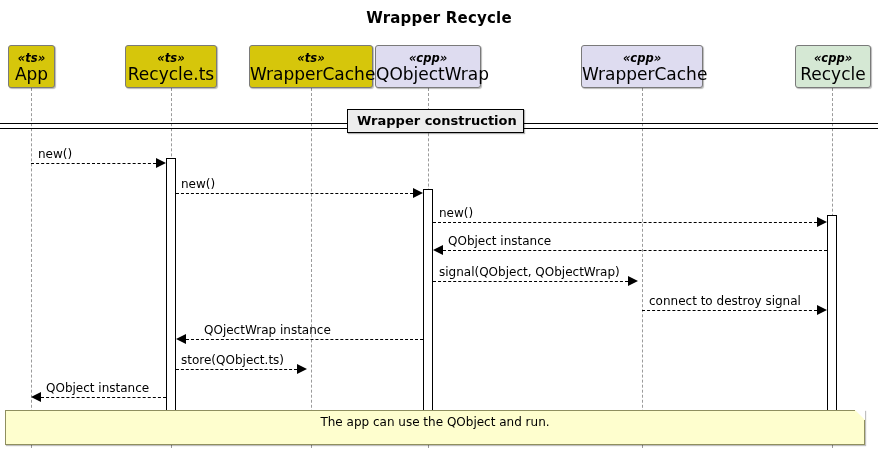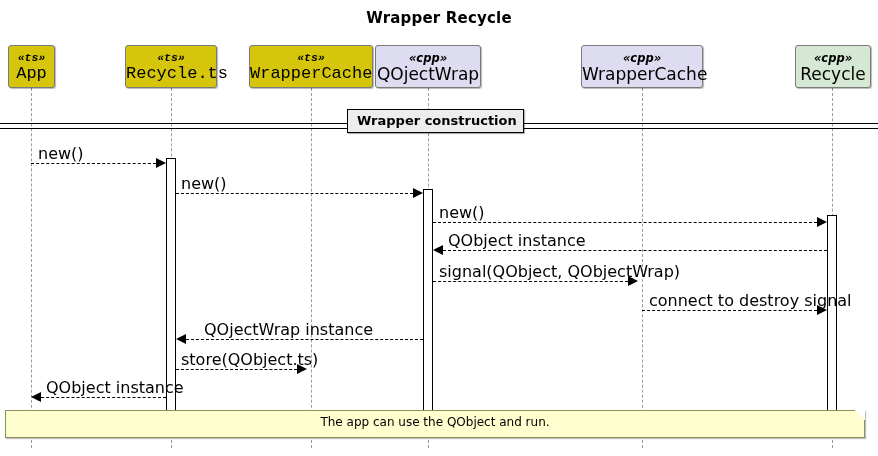--- a/index.html
+++ b/index.html
@@ -36,21 +36,21 @@
     box-shadow:1px 1px 1px rgba(0,0,0,.28);
     height:43px;
   }
   .participant .stereo{
     display:block;font-size:11.5px;font-style:italic;font-weight:bold;
     line-height:14px;color:#000;
   }
   .participant .pname{
     display:block;font-size:17px;line-height:18px;color:#000;
   }
-  .p-ts{background:#D6C60B;font-family:Liberation Mono, monospace;}
+  .p-ts{background:#D6C60B;}
   .p-cpp{background:#DEDCF0;}
   .p-green{background:#D5E8D4;}
 
   
   .activation{
     position:absolute;width:10px;
     background:#ffffff;
     border:1px solid #000;
     box-sizing:border-box;
   }
@@ -80,21 +80,21 @@
   .msg{position:absolute;height:0;border-top:1px dashed #000;}
   .arrow-head{
     position:absolute;width:0;height:0;
     border-top:5px solid transparent;
     border-bottom:5px solid transparent;
   }
   .arrow-right{border-left:10px solid #000;}
   .arrow-left{border-right:10px solid #000;}
   .msg-label{
     position:absolute;
-    font-size:16px;color:#000;white-space:nowrap;
+    font-size:12px;color:#000;white-space:nowrap;
     line-height:14px;
   }
 
   
   .note{
     position:absolute;
     box-sizing:border-box;
     background:#FEFECE;
     border:1px solid #8f8f5f;
     box-shadow:1px 1px 1px rgba(0,0,0,.25);
@@ -132,21 +132,21 @@
       <div class="participant p-ts" style="left: 125px; top: 45px; width: 92px;">
         <span class="stereo">«ts»</span>
         <span class="pname">Recycle.ts</span>
       </div>
       <div class="participant p-ts" style="left: 249px; top: 45px; width: 124px;">
         <span class="stereo">«ts»</span>
         <span class="pname">WrapperCache</span>
       </div>
       <div class="participant p-cpp" style="left: 375px; top: 45px; width: 106px;">
         <span class="stereo">«cpp»</span>
-        <span class="pname">QOjectWrap</span>
+        <span class="pname">QObjectWrap</span>
       </div>
       <div class="participant p-cpp" style="left: 581px; top: 45px; width: 122px;">
         <span class="stereo">«cpp»</span>
         <span class="pname">WrapperCache</span>
       </div>
       <div class="participant p-green" style="left: 795px; top: 45px; width: 76px;">
         <span class="stereo">«cpp»</span>
         <span class="pname">Recycle</span>
       </div>
     </div>
@@ -182,18 +182,18 @@
       <div class="arrow-head arrow-left" style="top: 334px; left: 176px;"></div>
       <div class="msg-label" style="left: 204px; top: 323px;">QOjectWrap instance</div>
       <div class="msg" style="left: 176px; top: 369px; width: 121px;"></div>
       <div class="arrow-head arrow-right" style="top: 364px; left: 297px;"></div>
       <div class="msg-label" style="left: 181px; top: 353px;">store(QObject.ts)</div>
       <div class="msg" style="left: 41px; top: 397px; width: 125px;"></div>
       <div class="arrow-head arrow-left" style="top: 392px; left: 31px;"></div>
       <div class="msg-label" style="left: 46px; top: 381px;">QObject instance</div>
     </div>
 
-  <div class="note" id="note-box" style="left: 5px; top: 410px; width: 860px; height: 28px;">
+  <div class="note" id="note-box" style="left: 5px; top: 410px; width: 860px; height: 35px;">
     <span>The app can use the QObject and run.</span>
     <span class="note-fold" style="right: -1px; top: -1px; transform: none; background: transparent; border-left: 10px solid rgb(254, 254, 206); border-top: 10px solid rgb(255, 255, 255); border-bottom: none; width: 0px; height: 0px;"></span>
   </div>
 
 </div>
 
 </body></html>

